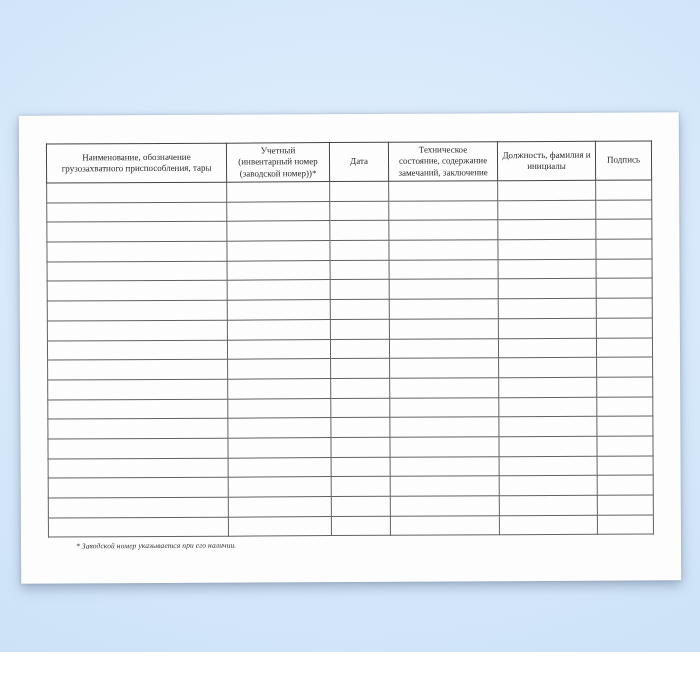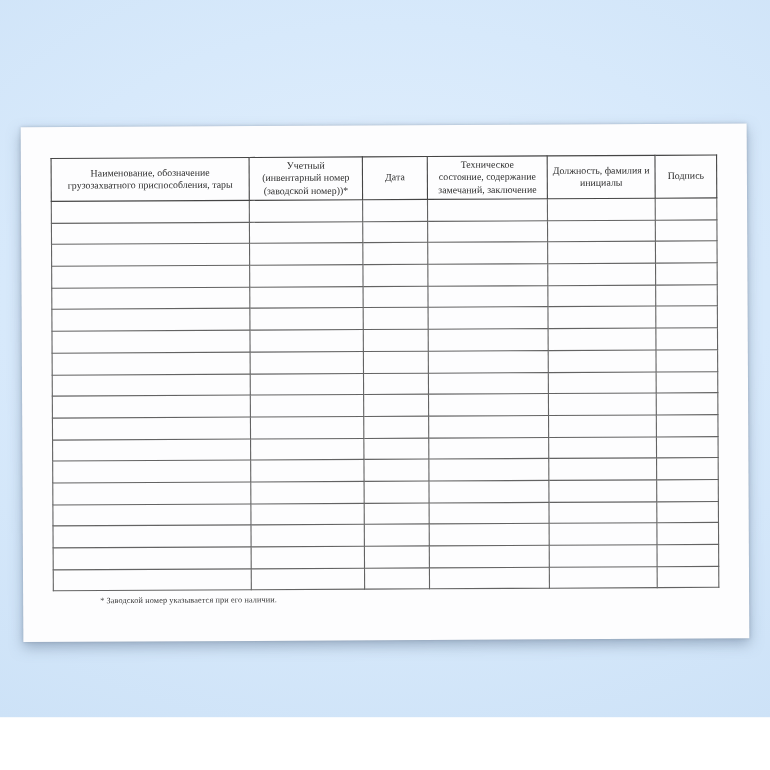--- a/index.html
+++ b/index.html
@@ -58,26 +58,27 @@
     padding: 1px 2px;
     white-space: pre-line;
   }
   .journal tbody tr { height: 19.7px; }
   .journal td {
     border: 1px solid #636363;
     padding: 0;
   }
   .footnote {
     position: absolute;
-    left: 70px;
+    left: 55px;
     top: 426px;
     font-size: 7.5px;
     line-height: 1.2;
     color: #333333;
     letter-spacing: 0.1px;
+    font-style: italic;
   }
 </style>
 </head>
 <body>
 
 <div class="scene">
   <div class="page">
 
     <table class="journal">
       <colgroup>

